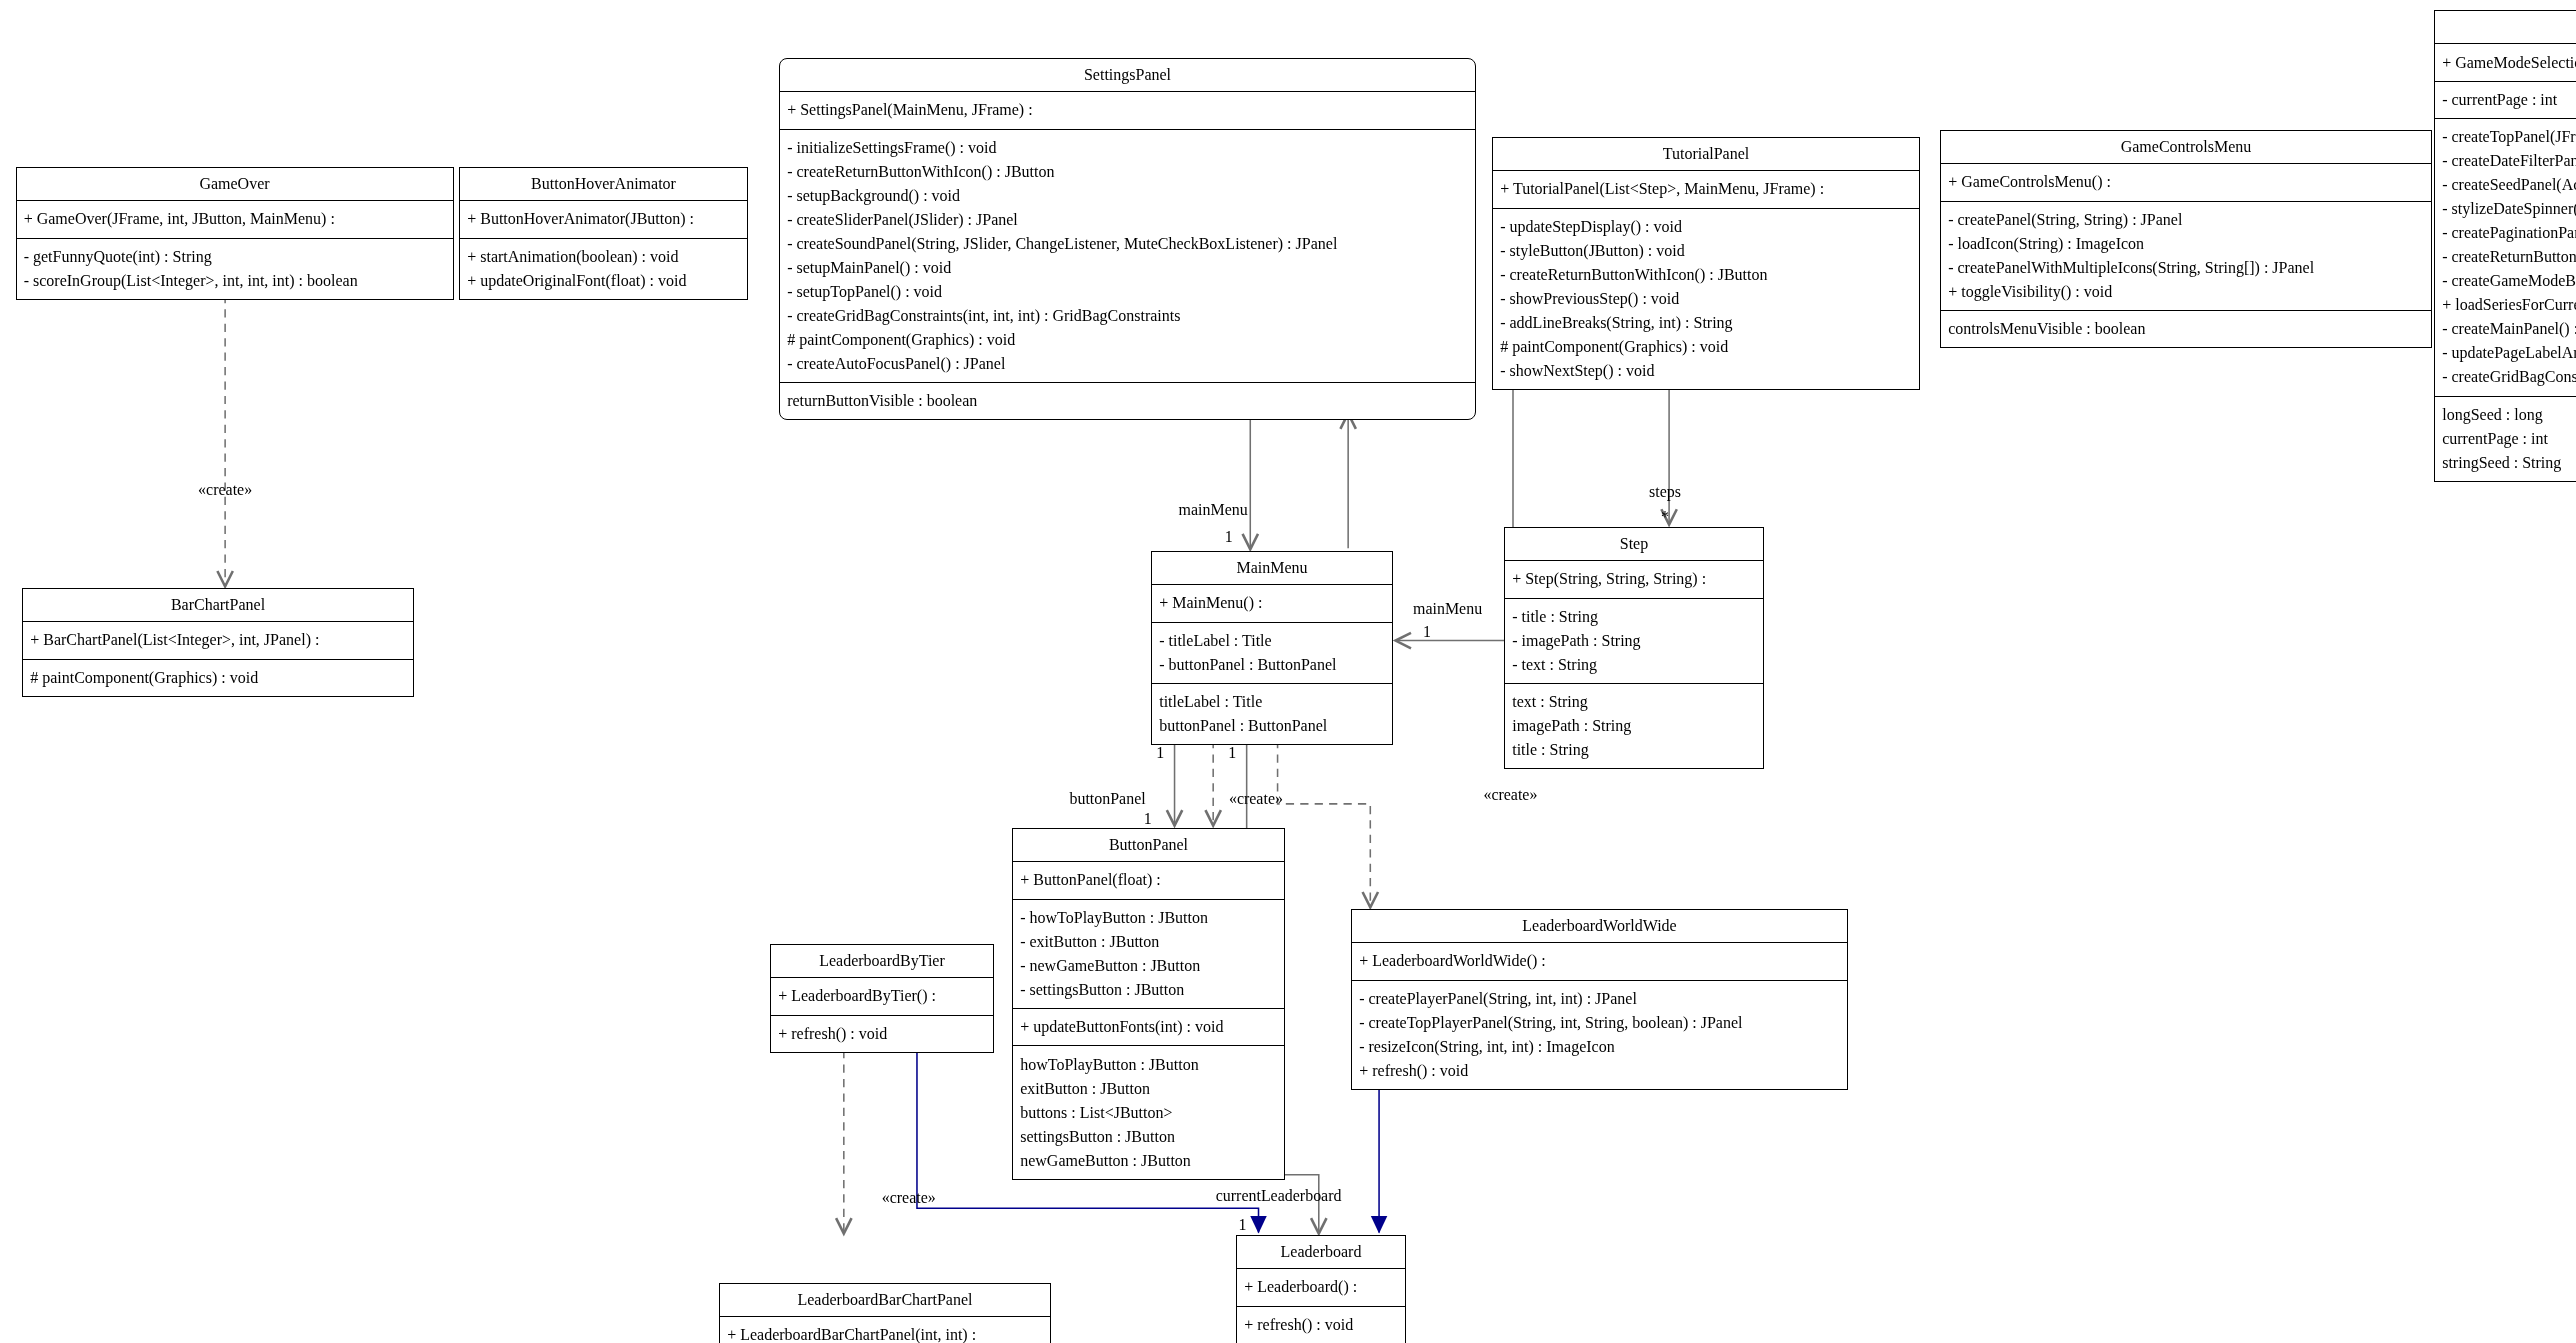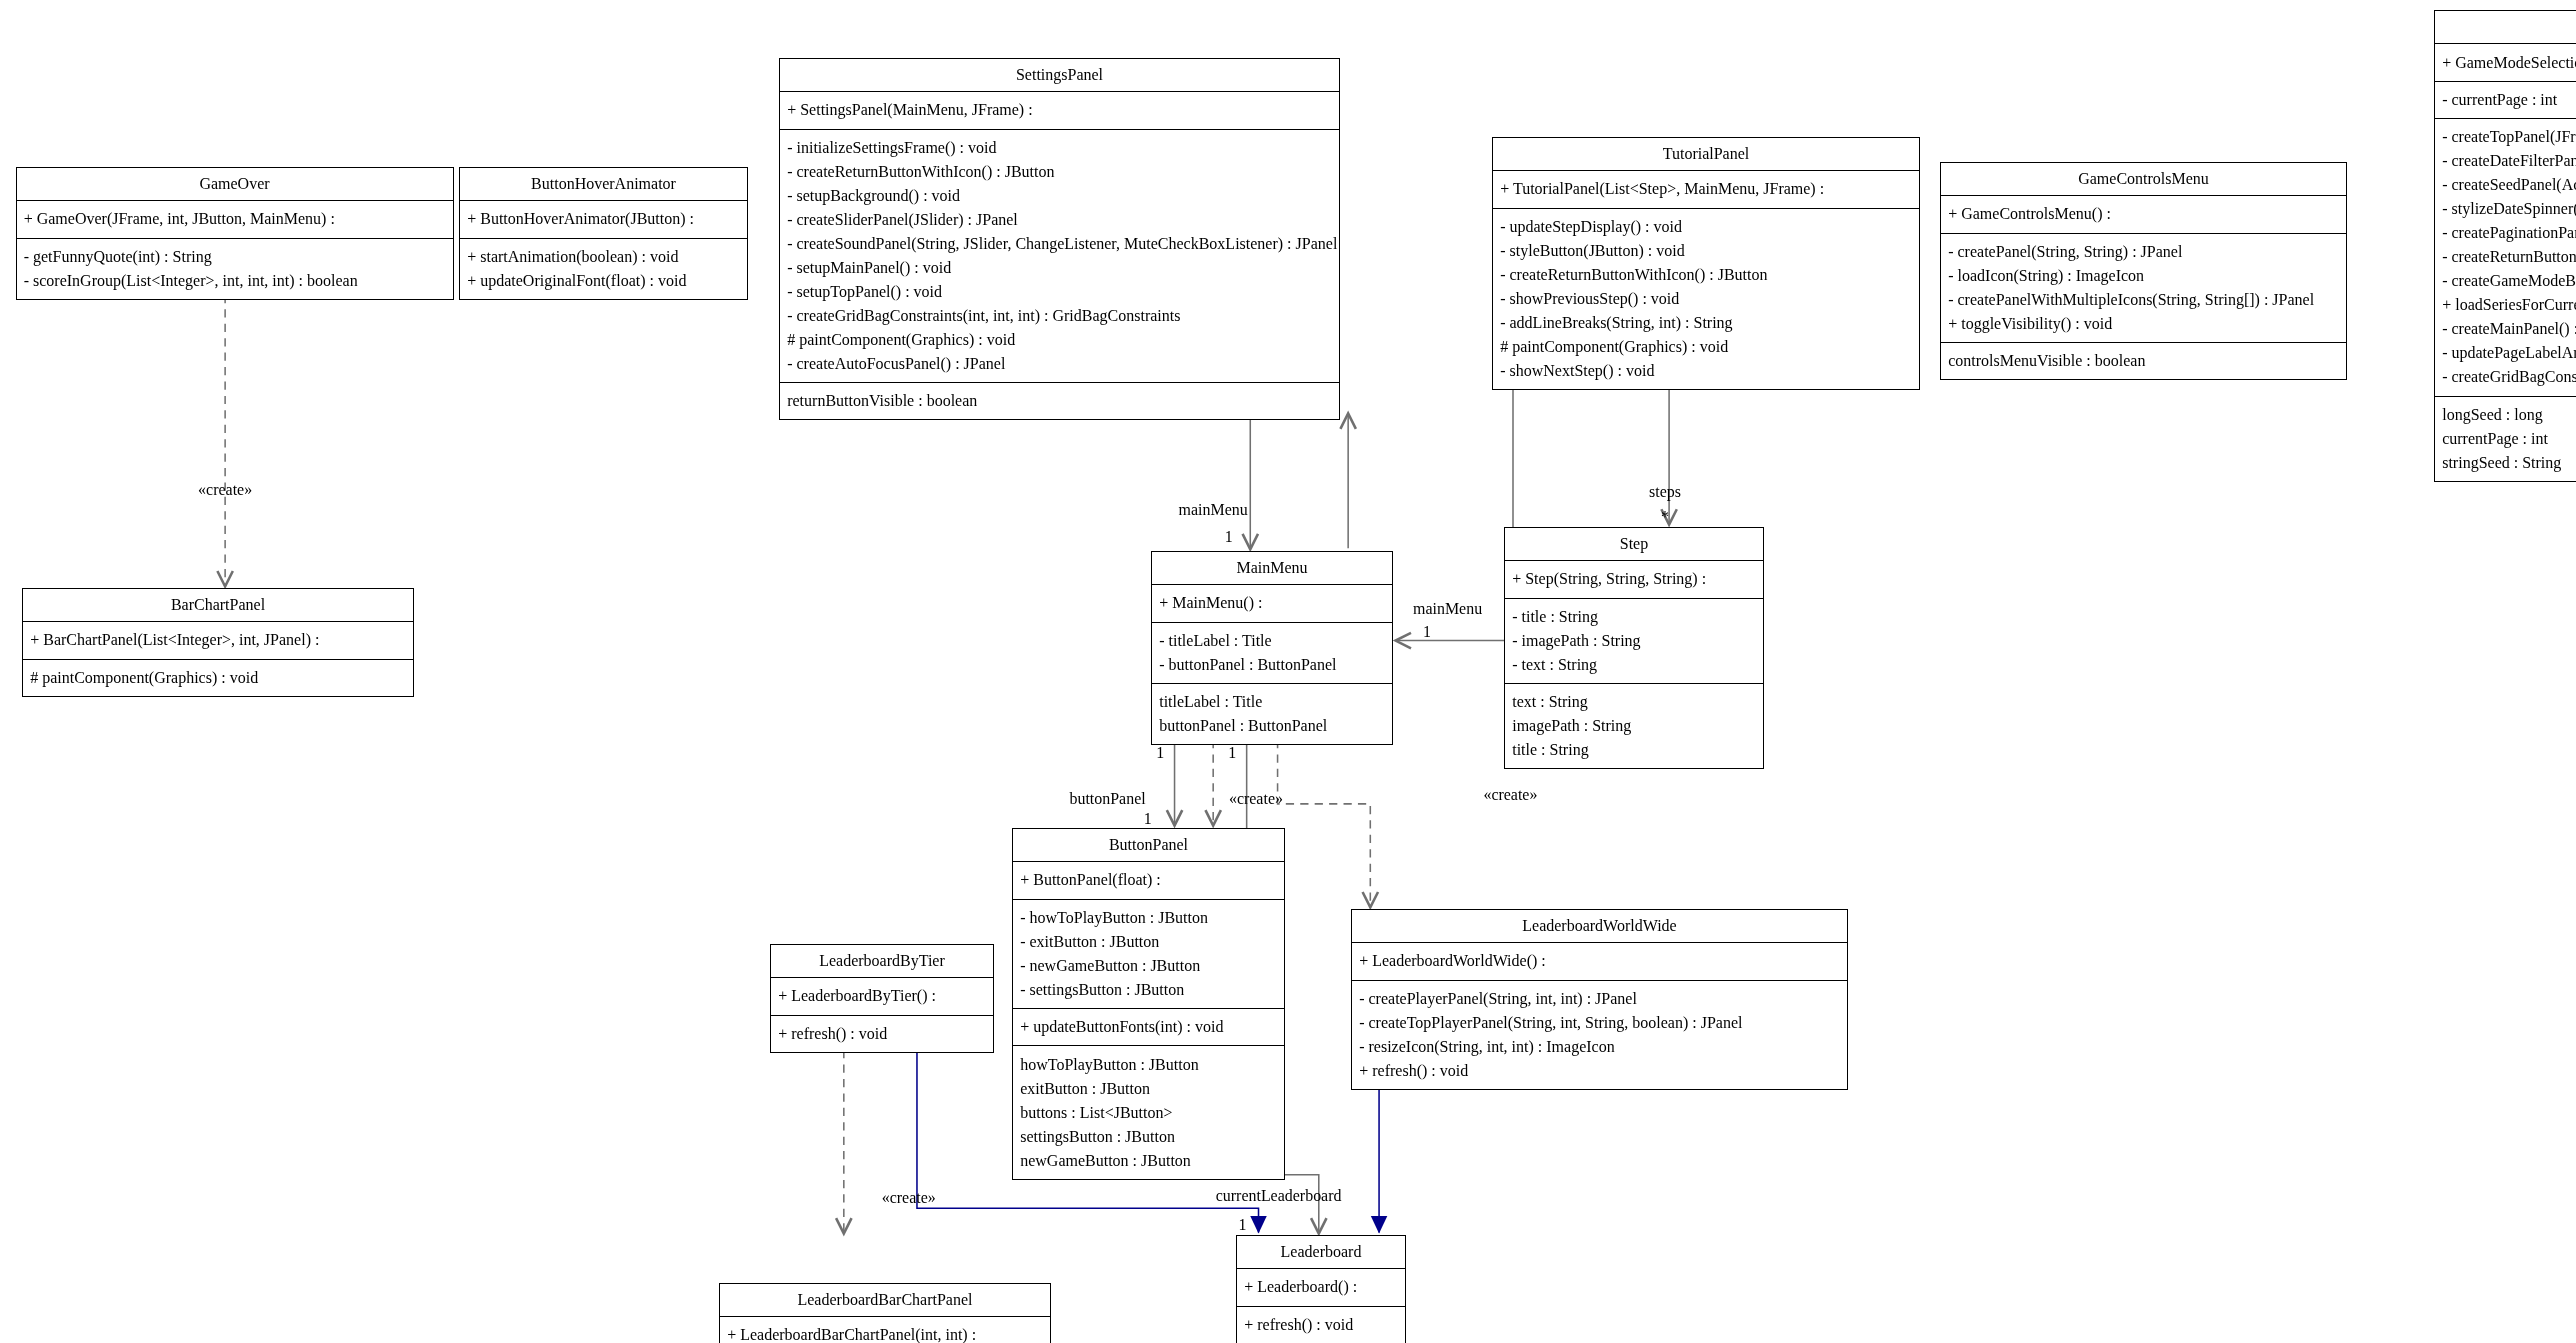--- a/index.html
+++ b/index.html
@@ -79,21 +79,21 @@
       <div class="cls" style="left: 459px; top: 167px; width: 289px;">
         <div class="title">ButtonHoverAnimator</div>
         <div class="sec">
           <div class="line">+ ButtonHoverAnimator(JButton) :</div>
         </div>
         <div class="sec">
           <div class="line">+ startAnimation(boolean) : void</div>
           <div class="line">+ updateOriginalFont(float) : void</div>
         </div>
       </div>
-      <div class="cls" style="left: 779px; top: 58px; width: 561px;">
+      <div class="cls" style="left: 779px; top: 58px; width: 697px; border-radius: 8px;">
         <div class="title">SettingsPanel</div>
         <div class="sec">
           <div class="line">+ SettingsPanel(MainMenu, JFrame) :</div>
         </div>
         <div class="sec">
           <div class="line">- initializeSettingsFrame() : void</div>
           <div class="line">- createReturnButtonWithIcon() : JButton</div>
           <div class="line">- setupBackground() : void</div>
           <div class="line">- createSliderPanel(JSlider) : JPanel</div>
           <div class="line">- createSoundPanel(String, JSlider, ChangeListener, MuteCheckBoxListener) : JPanel</div>
@@ -115,21 +115,21 @@
         <div class="sec">
           <div class="line">- updateStepDisplay() : void</div>
           <div class="line">- styleButton(JButton) : void</div>
           <div class="line">- createReturnButtonWithIcon() : JButton</div>
           <div class="line">- showPreviousStep() : void</div>
           <div class="line">- addLineBreaks(String, int) : String</div>
           <div class="line"># paintComponent(Graphics) : void</div>
           <div class="line">- showNextStep() : void</div>
         </div>
       </div>
-      <div class="cls" style="left: 1940px; top: 130px; width: 407px; margin-top: 32px;">
+      <div class="cls" style="left: 1940px; top: 130px; width: 492px;">
         <div class="title">GameControlsMenu</div>
         <div class="sec">
           <div class="line">+ GameControlsMenu() :</div>
         </div>
         <div class="sec">
           <div class="line">- createPanel(String, String) : JPanel</div>
           <div class="line">- loadIcon(String) : ImageIcon</div>
           <div class="line">- createPanelWithMultipleIcons(String, String[]) : JPanel</div>
           <div class="line">+ toggleVisibility() : void</div>
         </div>

